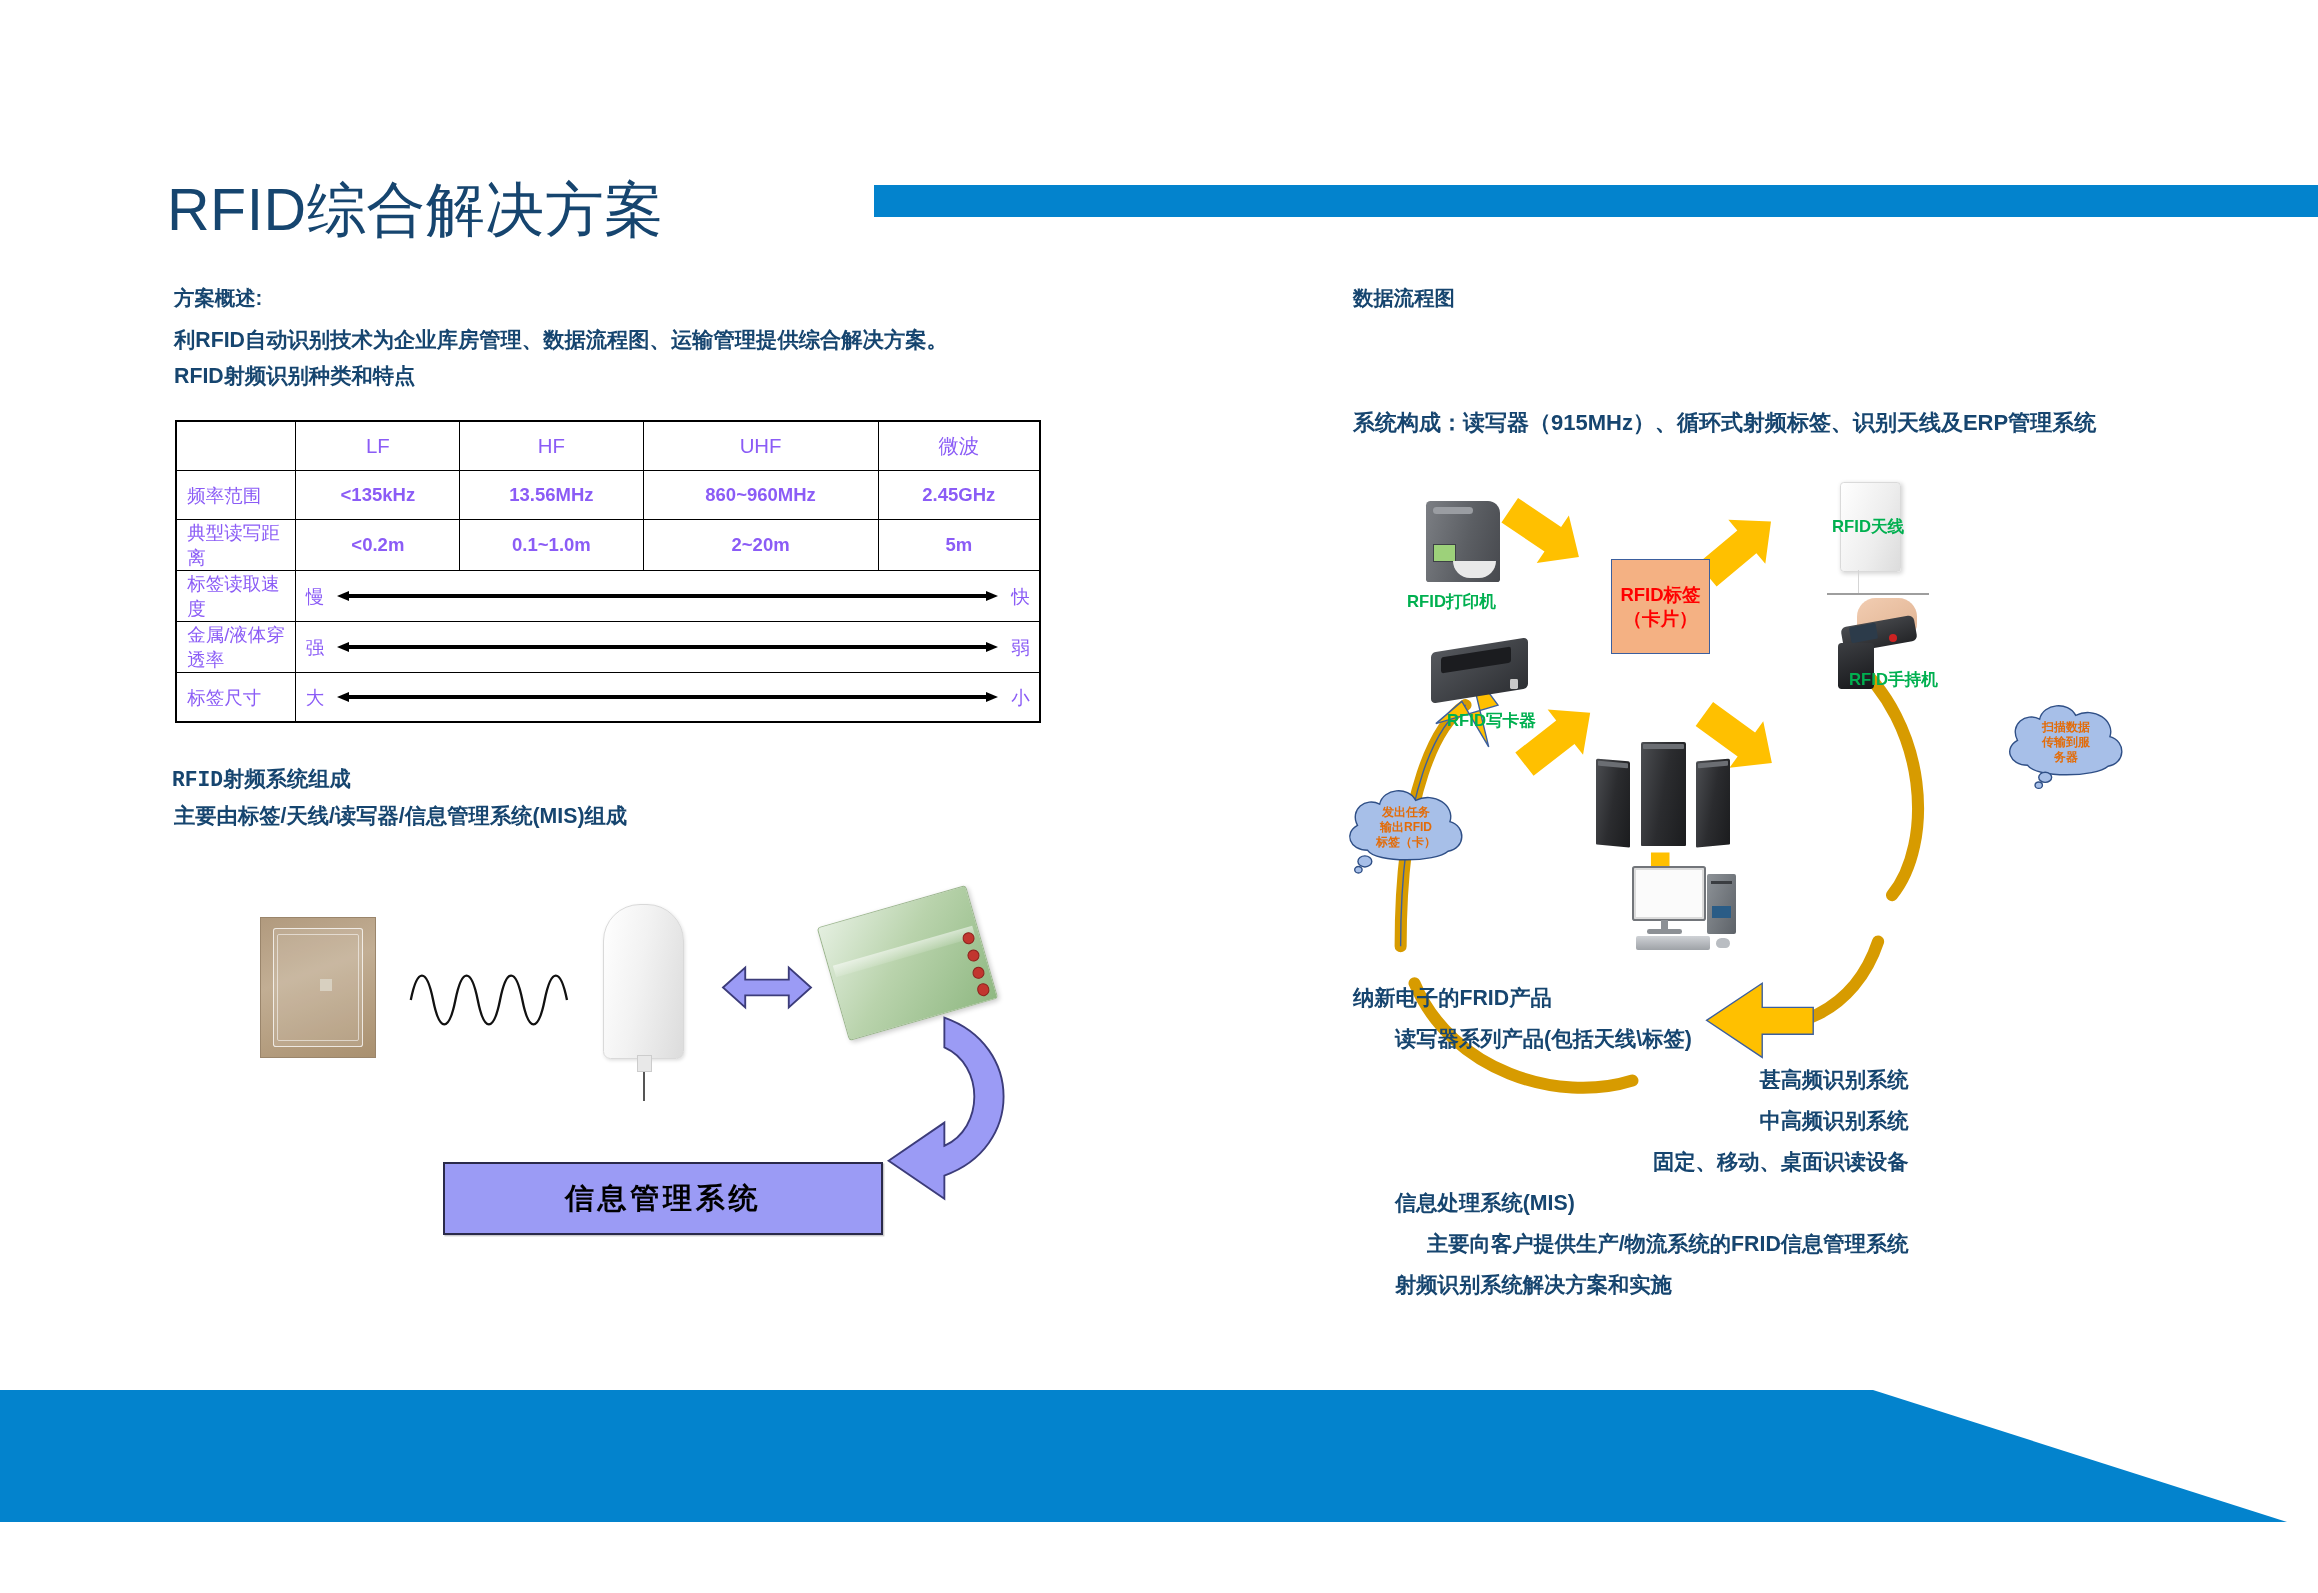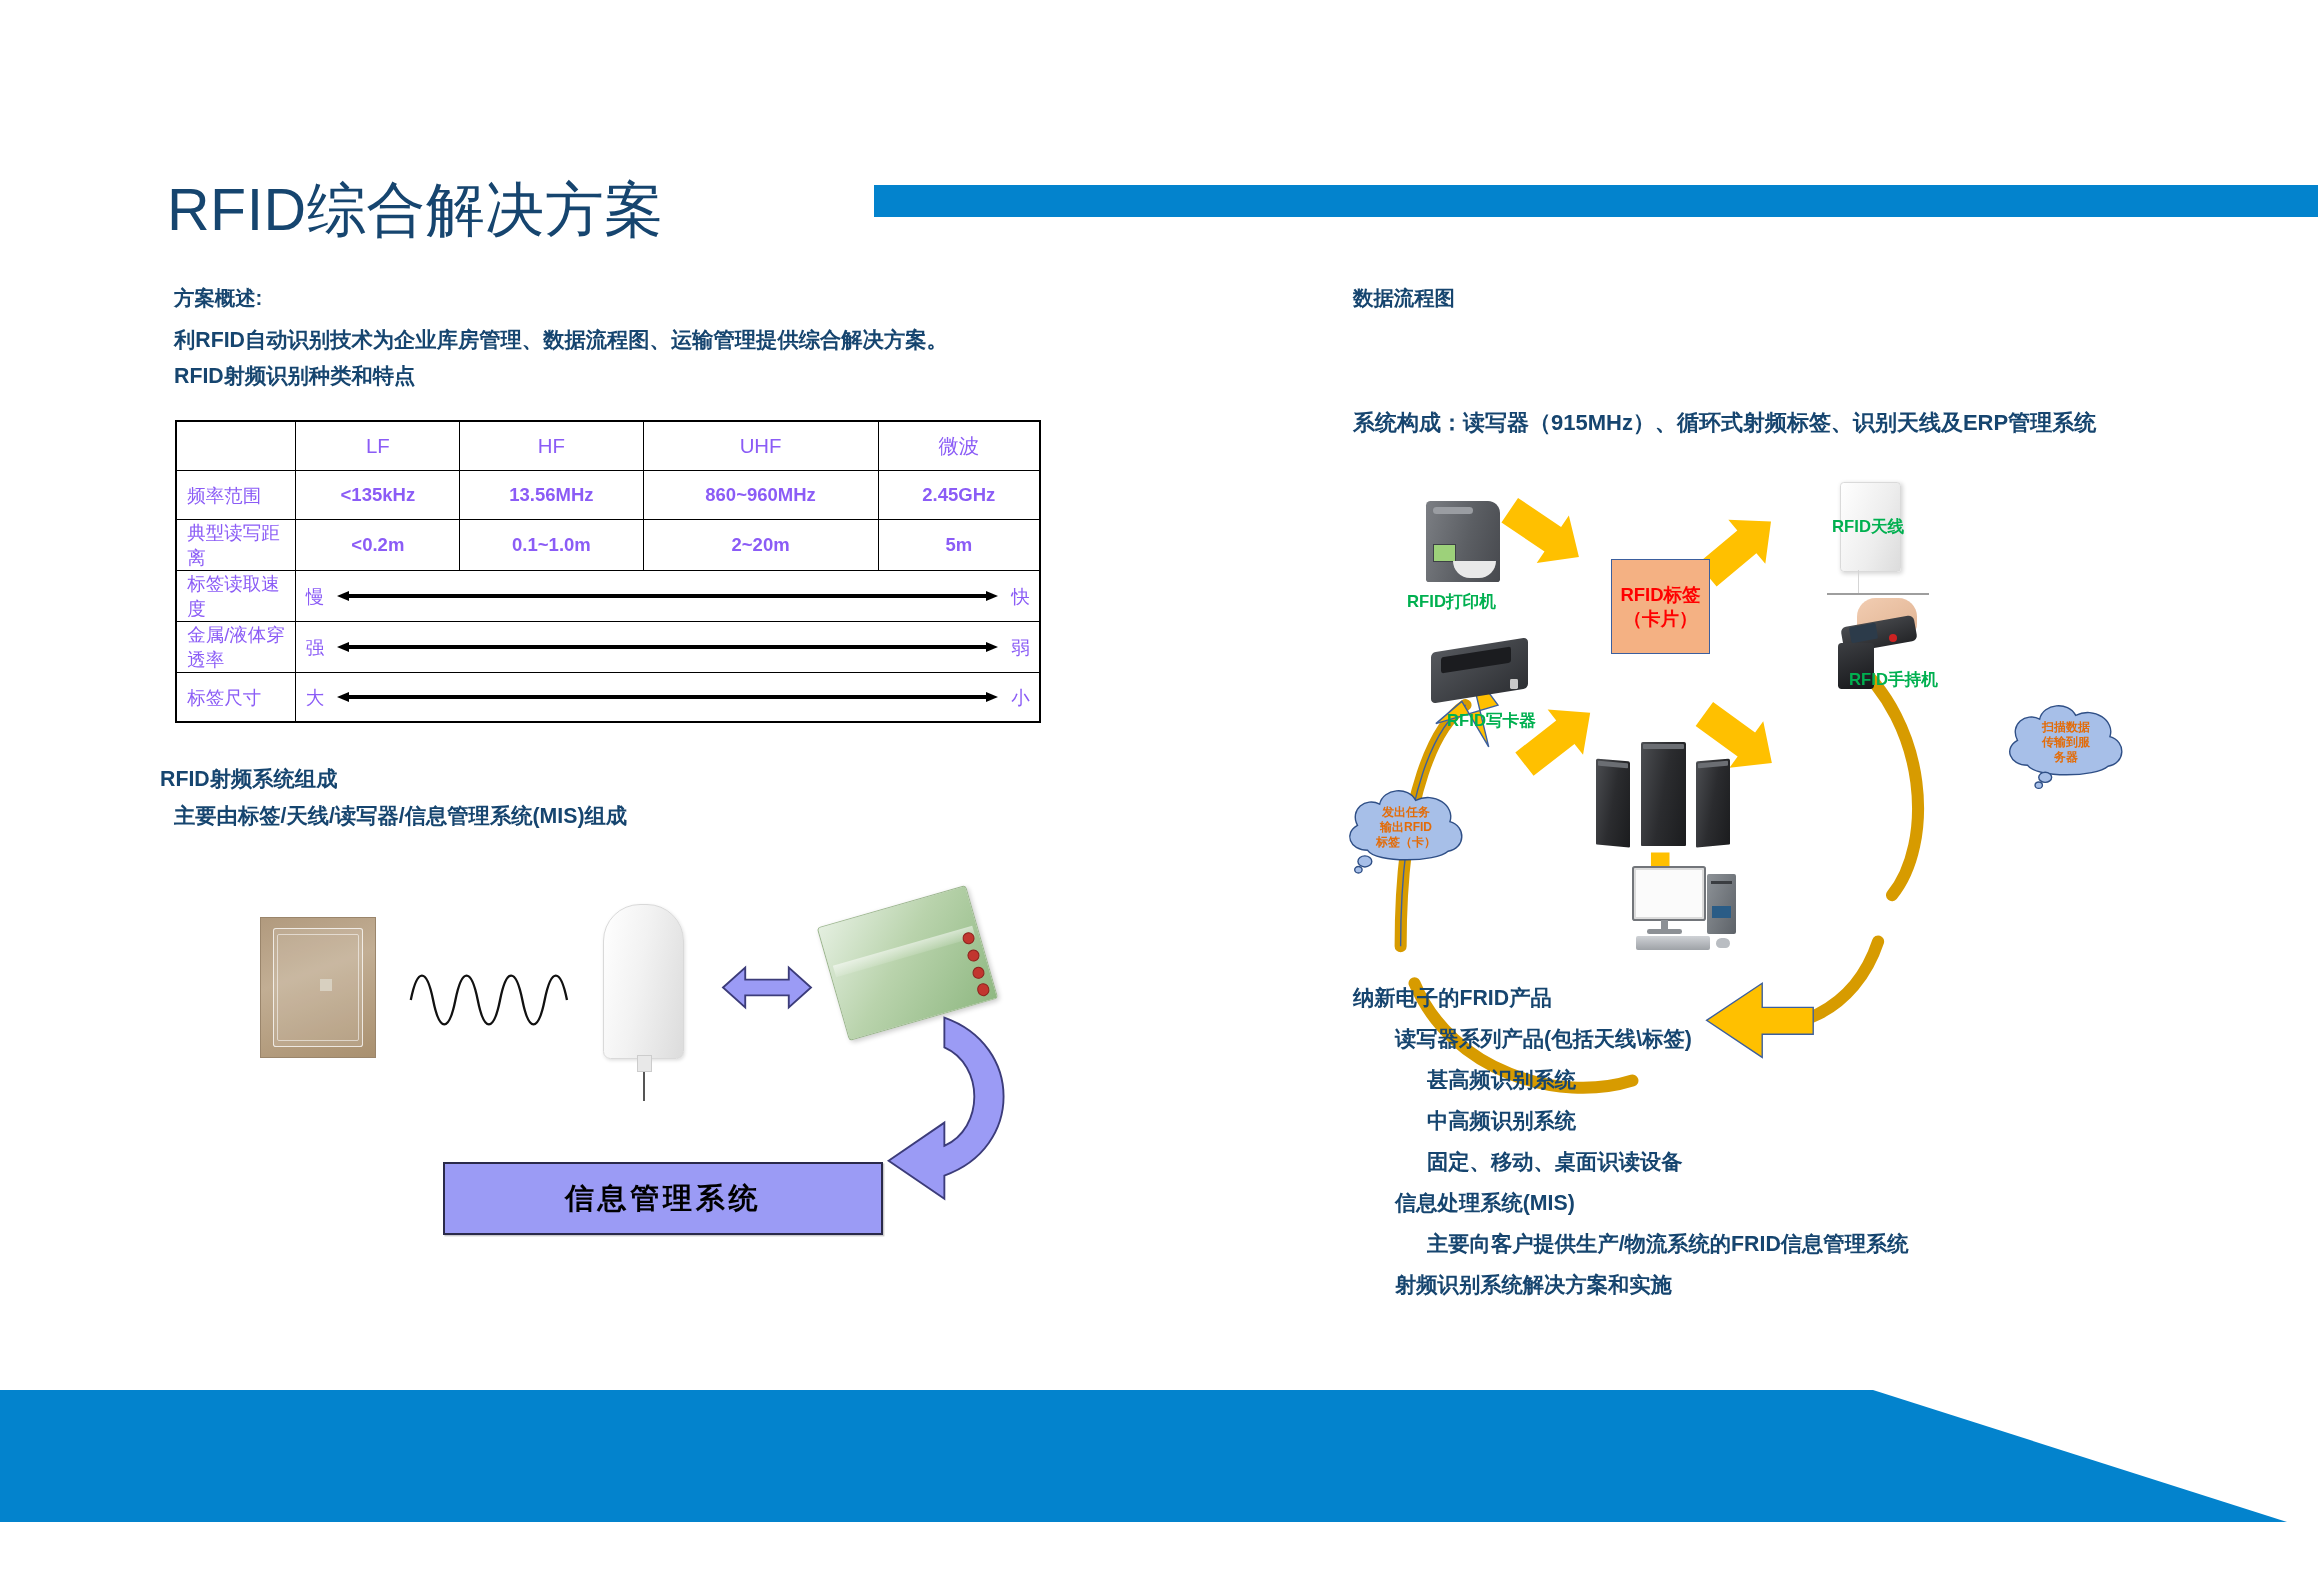--- a/index.html
+++ b/index.html
@@ -22,21 +22,21 @@
     position:absolute;left:167px;top:181px;
     font-size:59px;line-height:1;font-weight:400;
     color:#16456f;letter-spacing:0.5px;white-space:nowrap;
     font-family:"Liberation Sans","DejaVu Sans",sans-serif;
   }
   
   .navy{color:#16456f;font-weight:700;white-space:nowrap;}
   .t-overview-label{position:absolute;left:174px;top:284px;font-size:20.4px;}
   .t-overview-body {position:absolute;left:174px;top:325px;font-size:21.3px;}
   .t-kinds         {position:absolute;left:174px;top:361px;font-size:21.3px;}
-  .t-compose1      {position:absolute;left:160px;top:764px;font-size:21.3px;}
+  .t-compose1      {position:absolute;left:172px;top:764px;font-size:21.3px;font-family:Liberation Mono, monospace;}
   .t-compose2      {position:absolute;left:174px;top:801px;font-size:21.3px;}
   .t-dataflow      {position:absolute;left:1353px;top:284px;font-size:20.4px;}
   .t-sysmake       {position:absolute;left:1353px;top:408px;font-size:22px;}
   
   .tbl{
     position:absolute;left:175px;top:420px;width:866px;
     border-collapse:collapse;background:#fff;
     border:2.3px solid #000;
   }
   .tbl td{
@@ -242,21 +242,21 @@
   }
   .cloud .txt{position:relative;z-index:2;padding:0 4.6px;}
   svg{overflow:visible;}
   
   .blist{position:absolute;left:1353px;top:983px;}
   .blist div{
     color:#16456f;font-weight:700;font-size:21.3px;white-space:nowrap;margin-bottom:12px;
   }
   .ind0{margin-left:0;}
   .ind1{margin-left:42px;}
-  .ind2{margin-left:74px;}
+  .ind2{margin-left:74px;text-align:right;}
 </style>
 </head>
 <body>
 
 <div id="page">
 
   <div class="band-top"></div>
   <div class="band-bottom"></div>
 
   <div class="title">RFID综合解决方案</div>

